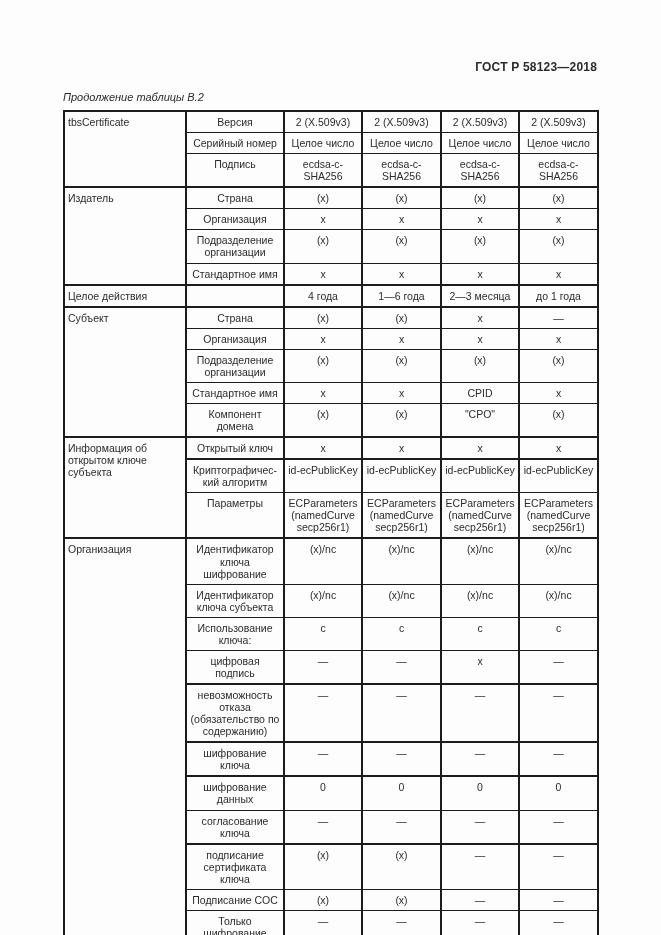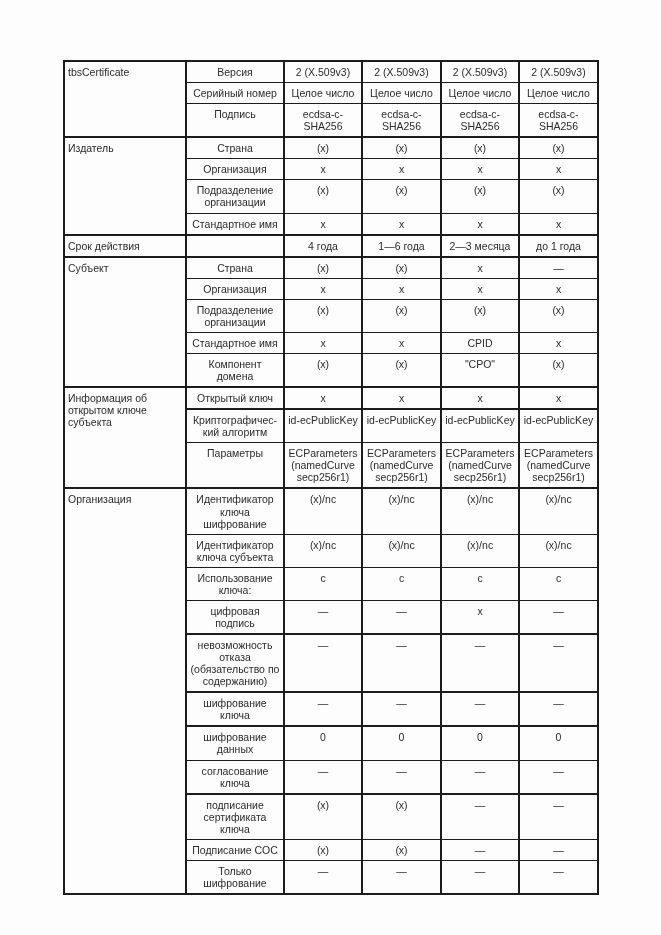--- a/index.html
+++ b/index.html
@@ -56,20 +56,22 @@
     text-align: center;
     padding-left: 5px;
     padding-right: 4px;
   }
   td.value-cell { text-align: center; }
 </style>
 </head>
 <body>
 
 <div class="page">
+  <div class="doc-header">ГОСТ Р 58123—2018</div>
+  <div class="table-caption">Продолжение таблицы В.2</div>
   <table class="profile">
     <colgroup>
       <col style="width:122px">
       <col style="width:98px">
       <col style="width:78px">
       <col style="width:79px">
       <col style="width:78px">
       <col style="width:79px">
     </colgroup>
     <tbody>
@@ -118,21 +120,21 @@
           <td class="value-cell">(x)</td>
         </tr>
         <tr>
           <td class="attr-cell">Стандартное имя</td>
           <td class="value-cell">x</td>
           <td class="value-cell">x</td>
           <td class="value-cell">x</td>
           <td class="value-cell">x</td>
         </tr>
         <tr class="section-start">
-          <td class="section-cell" rowspan="1">Срок действия</td>
+          <td class="section-cell" rowspan="1">Целое действия</td>
           <td class="attr-cell"></td>
           <td class="value-cell">4 года</td>
           <td class="value-cell">1—6 года</td>
           <td class="value-cell">2—3 месяца</td>
           <td class="value-cell">до 1 года</td>
         </tr>
         <tr class="section-start">
           <td class="section-cell" rowspan="5">Субъект</td>
           <td class="attr-cell">Страна</td>
           <td class="value-cell">(x)</td>

